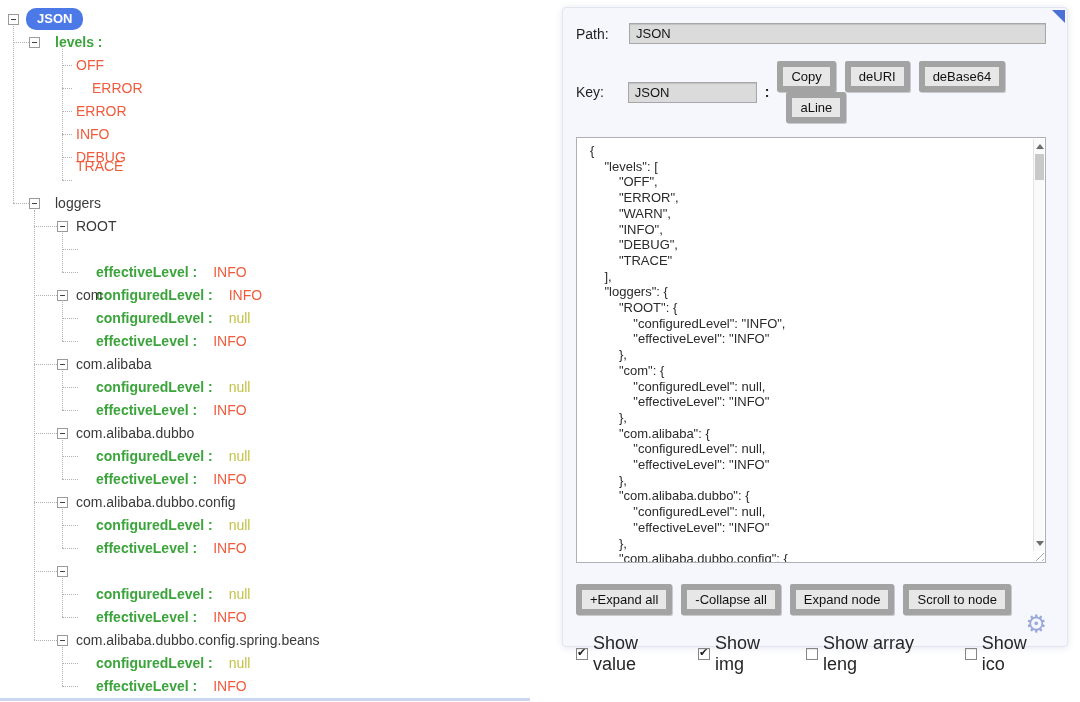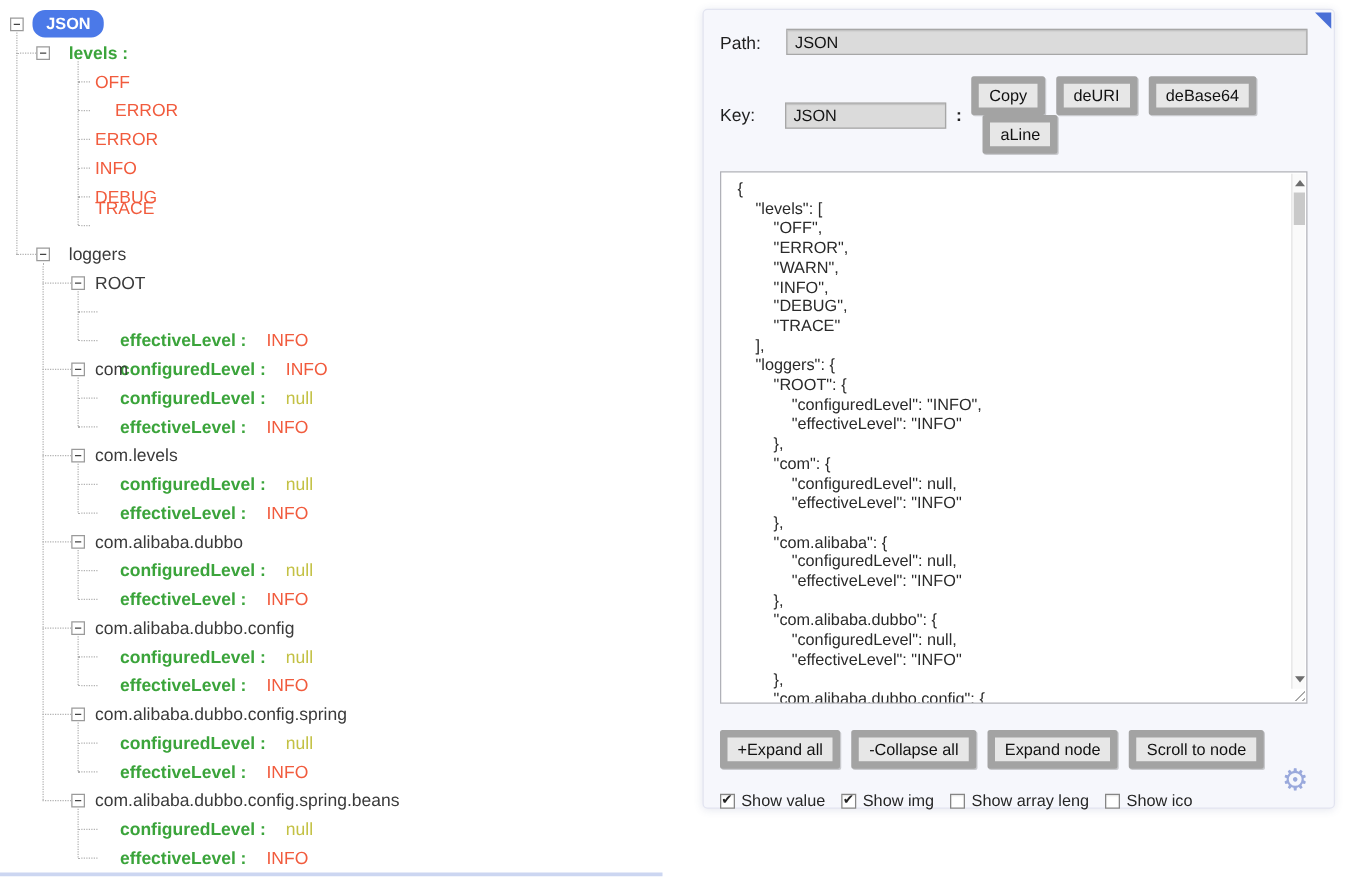--- a/index.html
+++ b/index.html
@@ -52,21 +52,21 @@
   .sb-arrow { position:absolute; left:2px; width:0; height:0; }
   #sb-up   { top:5px;    border-left:4px solid transparent; border-right:4px solid transparent; border-bottom:5px solid #6d6d6d; }
   #sb-down { bottom:5px; border-left:4px solid transparent; border-right:4px solid transparent; border-top:5px solid #6d6d6d; }
   #sb-thumb { position:absolute; left:1px; top:15px; width:9px; height:26px; background:#c9c9c9; }
   #resize-grip { position:absolute; right:1px; bottom:1px; width:12px; height:12px;
                  background:repeating-linear-gradient(135deg, transparent 0 3px, #ababab 3px 4px);
                  clip-path:polygon(100% 0, 100% 100%, 0 100%); }
 
   #modify-row { margin-top:8px; }
   #toolbar-row { margin-top:21px; }
-  #check-row { margin-top:18px; display:flex; align-items:center; font-size:13px; color:#262626; }
+  #check-row { margin-top:18px; display:flex; align-items:center; font-size:18px; color:#262626; }
   .chk { display:flex; align-items:center; margin-right:13px; cursor:pointer; }
   .chk-box { width:12px; height:12px; border:1px solid #858585; background:#fff; margin-right:5px;
              position:relative; box-shadow:inset 0 1px 1px rgba(0,0,0,.1); }
   .chk-box.on::after { content:"\2714"; position:absolute; left:0px; top:-3px; font-size:11px; color:#222; }
   #gear { position:absolute; right:20px; bottom:8px; font-size:24px; color:#9aa9dc; cursor:pointer;
           font-family:"DejaVu Sans",sans-serif; }
 </style>
 </head>
 <body>
 
@@ -86,33 +86,32 @@
     <div class="t-row" style="left: 55px; top: 192px;"><span class="t-key-plain">loggers</span></div>
     <div class="expander" style="left: 29px; top: 198px;"></div>
     <div class="t-row" style="left: 76px; top: 215px;"><span class="t-key-plain">ROOT</span></div>
     <div class="expander" style="left: 57px; top: 221px;"></div>
     <div class="t-row" style="left: 96px; top: 238px; margin-top: 46px;"><span class="t-key-green">configuredLevel :</span><span class="t-val t-val-string">INFO</span></div>
     <div class="t-row" style="left: 96px; top: 261px;"><span class="t-key-green">effectiveLevel :</span><span class="t-val t-val-string">INFO</span></div>
     <div class="t-row" style="left: 76px; top: 284px;"><span class="t-key-plain">com</span></div>
     <div class="expander" style="left: 57px; top: 290px;"></div>
     <div class="t-row" style="left: 96px; top: 307px;"><span class="t-key-green">configuredLevel :</span><span class="t-val t-val-null">null</span></div>
     <div class="t-row" style="left: 96px; top: 330px;"><span class="t-key-green">effectiveLevel :</span><span class="t-val t-val-string">INFO</span></div>
-    <div class="t-row" style="left: 76px; top: 353px;"><span class="t-key-plain">com.levels</span></div>
+    <div class="t-row" style="left: 76px; top: 353px;"><span class="t-key-plain">com.alibaba</span></div>
     <div class="expander" style="left: 57px; top: 359px;"></div>
     <div class="t-row" style="left: 96px; top: 376px;"><span class="t-key-green">configuredLevel :</span><span class="t-val t-val-null">null</span></div>
     <div class="t-row" style="left: 96px; top: 399px;"><span class="t-key-green">effectiveLevel :</span><span class="t-val t-val-string">INFO</span></div>
     <div class="t-row" style="left: 76px; top: 422px;"><span class="t-key-plain">com.alibaba.dubbo</span></div>
     <div class="expander" style="left: 57px; top: 428px;"></div>
     <div class="t-row" style="left: 96px; top: 445px;"><span class="t-key-green">configuredLevel :</span><span class="t-val t-val-null">null</span></div>
     <div class="t-row" style="left: 96px; top: 468px;"><span class="t-key-green">effectiveLevel :</span><span class="t-val t-val-string">INFO</span></div>
     <div class="t-row" style="left: 76px; top: 491px; text-align: center;"><span class="t-key-plain">com.alibaba.dubbo.config</span></div>
     <div class="expander" style="left: 57px; top: 497px;"></div>
     <div class="t-row" style="left: 96px; top: 514px;"><span class="t-key-green">configuredLevel :</span><span class="t-val t-val-null">null</span></div>
     <div class="t-row" style="left: 96px; top: 537px;"><span class="t-key-green">effectiveLevel :</span><span class="t-val t-val-string">INFO</span></div>
-    <div class="t-row" style="left: 76px; top: 560px;"><span class="t-key-plain">com.alibaba.dubbo.config.spring</span></div>
     <div class="expander" style="left: 57px; top: 566px;"></div>
     <div class="t-row" style="left: 96px; top: 583px;"><span class="t-key-green">configuredLevel :</span><span class="t-val t-val-null">null</span></div>
     <div class="t-row" style="left: 96px; top: 606px;"><span class="t-key-green">effectiveLevel :</span><span class="t-val t-val-string">INFO</span></div>
     <div class="t-row" style="left: 76px; top: 629px;"><span class="t-key-plain">com.alibaba.dubbo.config.spring.beans</span></div>
     <div class="expander" style="left: 57px; top: 635px;"></div>
     <div class="t-row" style="left: 96px; top: 652px;"><span class="t-key-green">configuredLevel :</span><span class="t-val t-val-null">null</span></div>
     <div class="t-row" style="left: 96px; top: 675px;"><span class="t-key-green">effectiveLevel :</span><span class="t-val t-val-string">INFO</span></div>
     <div class="guide-v" style="left: 13px; top: 26px; height: 177px;"></div>
     <div class="guide-h" style="left: 13px; top: 42px; width: 16px;"></div>
     <div class="guide-h" style="left: 13px; top: 203px; width: 16px;"></div>

